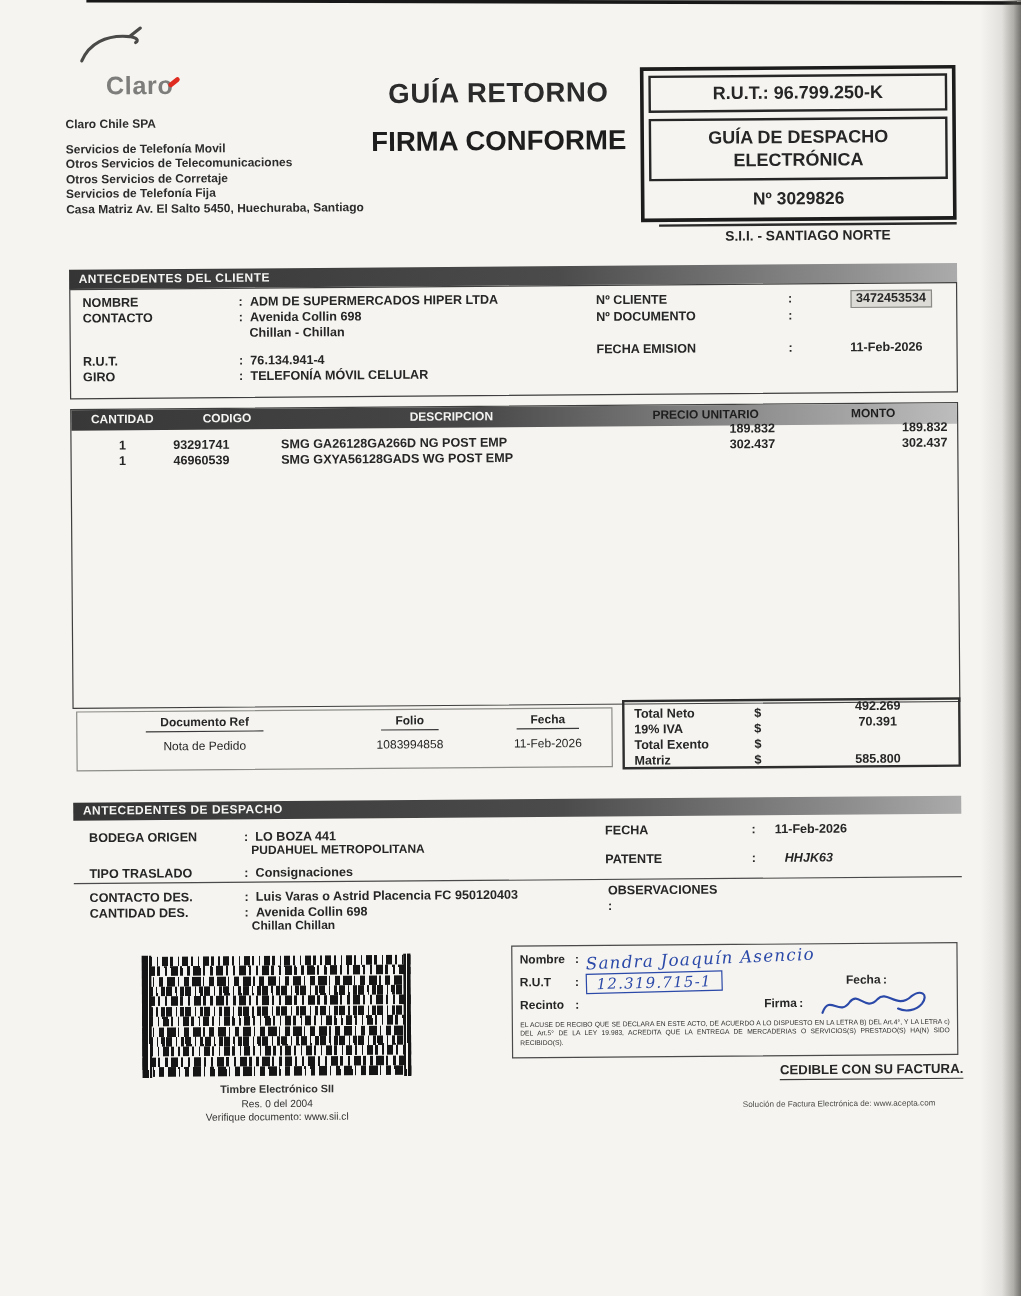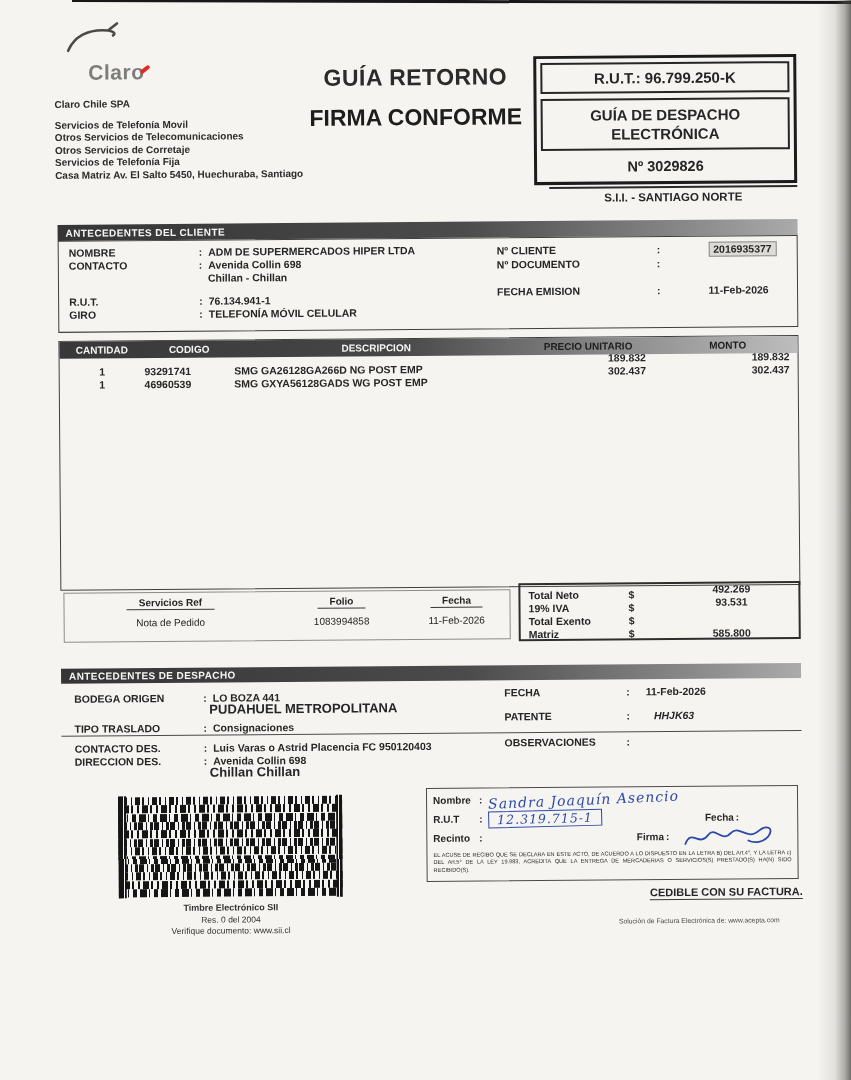--- a/index.html
+++ b/index.html
@@ -65,21 +65,21 @@
   .totals{position:absolute;left:518px;top:584px;width:282px;height:58px;border:2px solid #2e2e2e;box-sizing:border-box;
     font-size:10.5px;padding:3px 6px 0 8px;}
   .t-row{display:flex;height:13px;align-items:center;}
   .t-lbl{width:100px}.t-cur{width:42px}.t-val{flex:1;text-align:center;}
   .up5{transform:translateY(-5px);}
 
   .disp-row{position:absolute;display:flex;font-size:10.5px;line-height:12.6px;align-items:baseline;}
   .d-lbl{width:127px;flex:0 0 auto;}
   .d-lbl-r{width:120px;flex:0 0 auto;}
   .disp-line{position:absolute;left:60px;top:733px;width:740px;border-top:1.5px solid #4a4a4a;}
-  .disp-sub{position:absolute;font-size:13px;line-height:12.6px;}
+  .disp-sub{position:absolute;font-size:10px;line-height:12.6px;}
 
   .sigbox{position:absolute;left:424px;top:788px;width:372px;height:94px;border:1.5px solid #4a4a4a;box-sizing:border-box;
     font-size:10px;padding:2px 6px 0 6px;}
   .sig-row{display:flex;align-items:center;height:19px;}
   .sig-lbl{width:44px;flex:0 0 auto;}
   .sig-right{margin-left:auto;display:flex;align-items:center;}
   .handw{font-family:"DejaVu Serif",serif;font-style:italic;font-weight:400;color:#2b49a8;font-size:14px;
     transform:rotate(-2deg);letter-spacing:1px;white-space:nowrap;}
   .handw.rutv{border:1.5px solid #2b49a8;padding:0 8px;font-size:12.5px;transform:rotate(-1deg);}
   .sig-ink{width:110px;height:26px;margin-left:6px;overflow:visible;}
@@ -158,33 +158,33 @@
           <span>Avenida Collin 698</span>
         </div>
         <div class="cl-row">
           <span class="cl-lbl"></span>
           <span class="colon" style="visibility:hidden">.</span>
           <span>Chillan - Chillan</span>
         </div>
         <div class="cl-row gap">
           <span class="cl-lbl">R.U.T.</span>
           <span class="colon">:</span>
-          <span>76.134.941-1</span>
+          <span>76.134.941-4</span>
         </div>
         <div class="cl-row">
           <span class="cl-lbl">GIRO</span>
           <span class="colon">:</span>
           <span>TELEFONÍA MÓVIL CELULAR</span>
         </div>
       </div>
       <div class="cl-right">
         <div class="cl-row">
           <span class="cr-lbl">Nº CLIENTE</span>
           <span class="colon">:</span>
-          <span class="ncust">2016935377</span>
+          <span class="ncust">3472453534</span>
         </div>
         <div class="cl-row">
           <span class="cr-lbl">Nº DOCUMENTO</span>
           <span class="colon">:</span>
         </div>
         <div class="cl-row" style="margin-top:14px;">
           <span class="cr-lbl">FECHA EMISION</span>
           <span class="colon">:</span>
           <span class="cr-val">11-Feb-2026</span>
         </div>
@@ -212,41 +212,41 @@
           <span class="ic2">46960539</span>
           <span class="ic3">SMG GXYA56128GADS WG POST EMP</span>
           <span class="ic4 num-up">302.437</span>
           <span class="ic5 num-up">302.437</span>
         </div>
       </div>
     </div>
 
     <div class="ref-box">
       <div class="ref-row head">
-        <div class="rc1"><span>Servicios Ref</span></div>
+        <div class="rc1"><span>Documento Ref</span></div>
         <div class="rc2"><span>Folio</span></div>
         <div class="rc3"><span>Fecha</span></div>
       </div>
       <div class="ref-row vals">
         <div class="rc1">Nota de Pedido</div>
         <div class="rc2">1083994858</div>
         <div class="rc3">11-Feb-2026</div>
       </div>
     </div>
 
     <div class="totals">
       <div class="t-row">
         <span class="t-lbl">Total Neto</span>
         <span class="t-cur">$</span>
         <span class="t-val up5">492.269</span>
       </div>
       <div class="t-row">
         <span class="t-lbl">19% IVA</span>
         <span class="t-cur">$</span>
-        <span class="t-val up5">93.531</span>
+        <span class="t-val up5">70.391</span>
       </div>
       <div class="t-row">
         <span class="t-lbl">Total Exento</span>
         <span class="t-cur">$</span>
         <span class="t-val"></span>
       </div>
       <div class="t-row">
         <span class="t-lbl">Matriz</span>
         <span class="t-cur">$</span>
         <span class="t-val">585.800</span>
@@ -278,26 +278,26 @@
       <span class="colon">:</span>
       <span style="margin-left:18px;font-style:italic;">HHJK63</span>
     </div>
     <div class="disp-line"></div>
     <div class="disp-row" style="left:73px;top:740px;">
       <span class="d-lbl">CONTACTO DES.</span>
       <span class="colon">:</span>
       <span>Luis Varas o Astrid Placencia FC 950120403</span>
     </div>
     <div class="disp-row" style="left:73px;top:753px;">
-      <span class="d-lbl">DIRECCION DES.</span>
+      <span class="d-lbl">CANTIDAD DES.</span>
       <span class="colon">:</span>
       <span>Avenida Collin 698</span>
     </div>
     <div class="disp-sub" style="left:208px;top:765px;">Chillan  Chillan</div>
-    <div class="disp-row" style="left:503px;top:737px;">
+    <div class="disp-row" style="left:503px;top:737px;flex-direction:column;">
       <span class="d-lbl-r">OBSERVACIONES</span>
       <span class="colon">:</span>
     </div>
 
     <div class="sigbox">
       <div class="sig-row">
         <span class="sig-lbl">Nombre</span>
         <span class="colon">:</span>
         <span class="handw">Sandra Joaquín  Asencio</span>
       </div>

